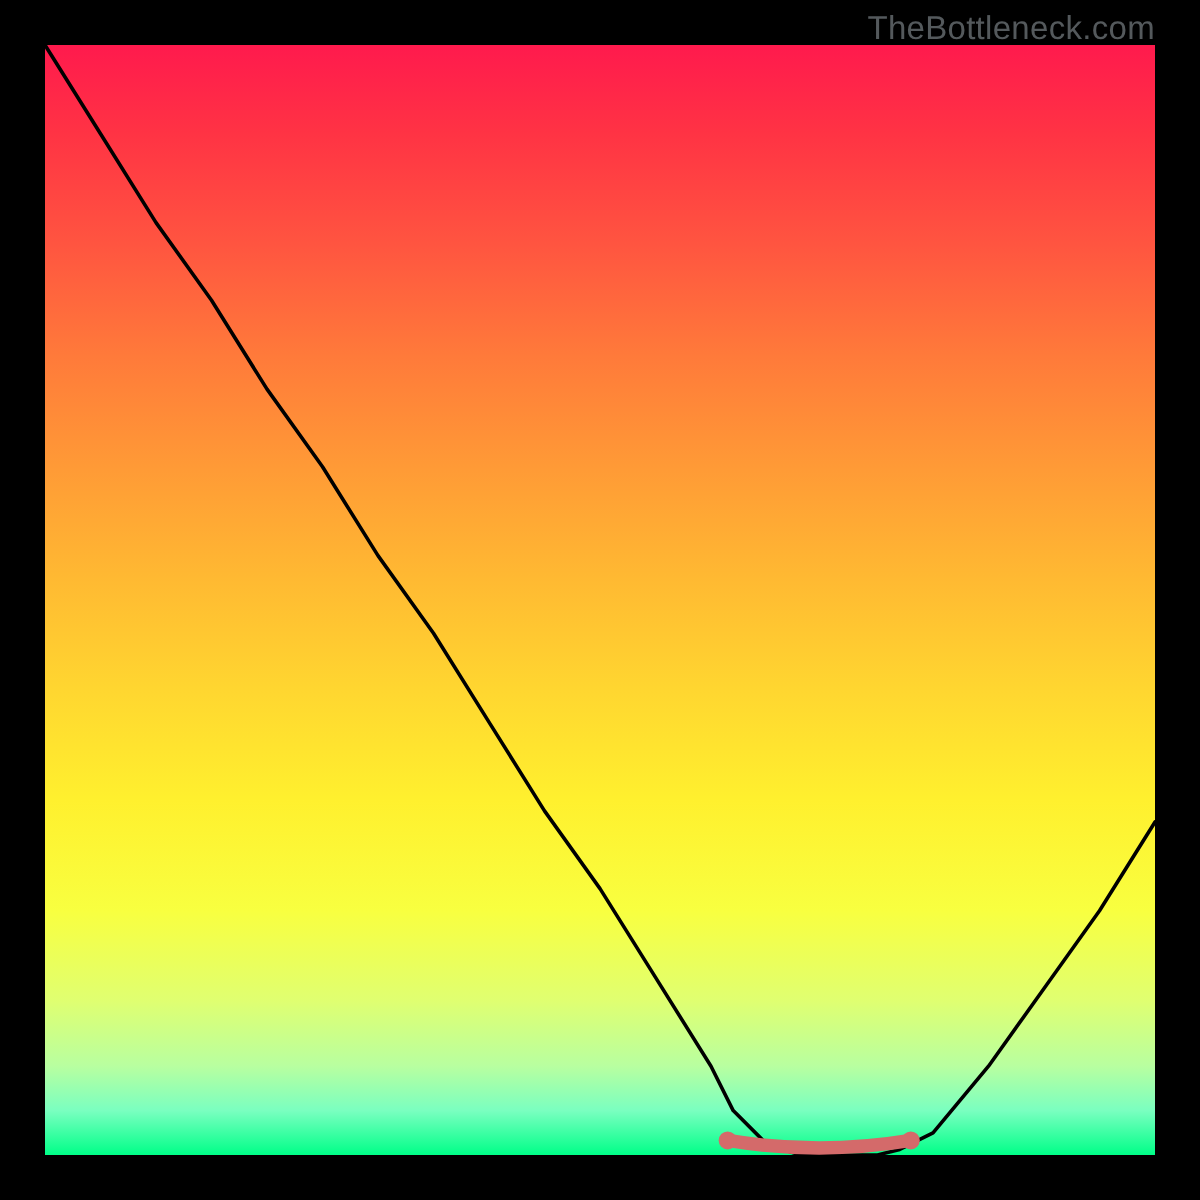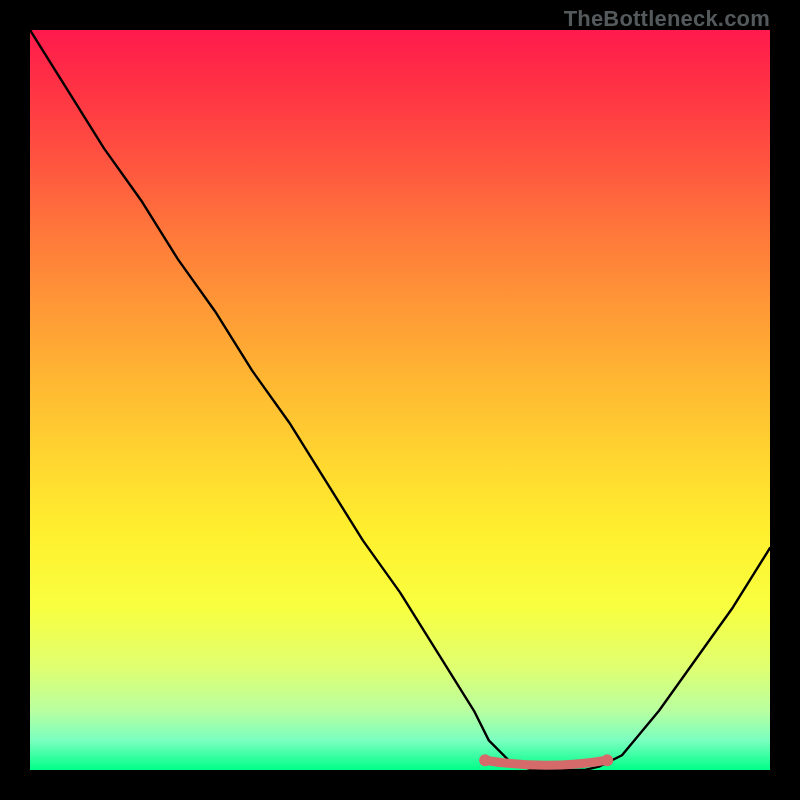--- a/index.html
+++ b/index.html
@@ -32,21 +32,21 @@
       #00ff88 100%
     );
   }
   .watermark {
     position: absolute;
     top: 6px;
     right: 30px;
     font-family: Arial, Helvetica, sans-serif;
     font-size: 22px;
     color: #54595c;
-    font-weight: 700;
+    font-weight: 400;
     letter-spacing: 0.2px;
   }
   svg.curve {
     position: absolute;
     left: 0;
     top: 0;
     width: 740px;
     height: 740px;
   }
 </style>

